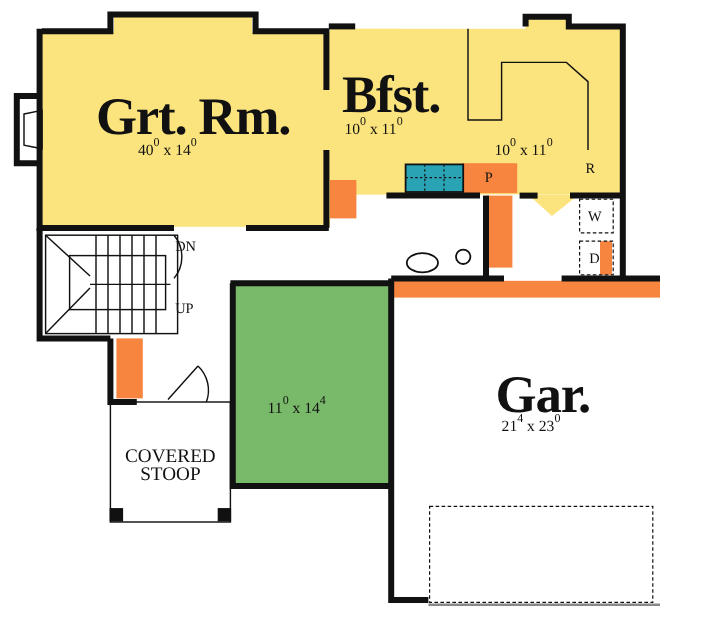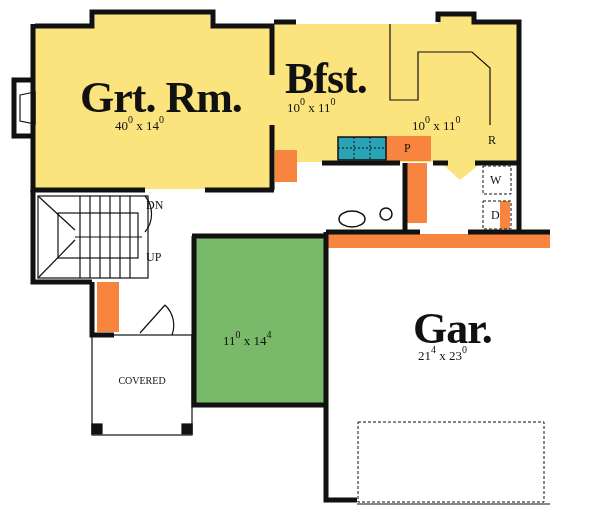--- a/index.html
+++ b/index.html
@@ -3,21 +3,21 @@
 <meta charset="utf-8">
 <style>
   html,body{margin:0;padding:0;background:#ffffff;}
   #plan{position:relative;width:550px;height:524px;overflow:hidden;font-family:Liberation Serif, serif;}
   svg{position:absolute;left:0;top:0;}
   .lbl{position:absolute;color:#111;white-space:nowrap;}
   .big{font-weight:bold;font-size:44px;letter-spacing:-1px;}
   .dim{font-size:13px;}
   .dim sup{font-size:10px;position:relative;top:-2px;}
   .small{font-size:12px;}
-  .cap{font-size:10px;text-align:center;line-height:15px;}
+  .cap{font-size:16px;text-align:center;line-height:15px;}
 </style>
 </head>
 <body>
 
 <div id="plan">
 <svg width="600" height="524" viewBox="0 0 600 524">
 
   <g>
     <rect x="35" y="26" width="240" height="163" fill="#fbe47e"></rect>
     <rect x="95" y="12" width="115" height="16" fill="#fbe47e"></rect>
@@ -113,17 +113,18 @@
 <div class="lbl small" style="left:488px;top:133px">R</div>
 <div class="lbl small" style="left:490px;top:173px">W</div>
 <div class="lbl small" style="left:491px;top:208px">D</div>
 <div class="lbl small" style="left:146px;top:198px">DN</div>
 <div class="lbl small" style="left:146px;top:250px">UP</div>
 
 <div class="lbl dim" style="left:223px;top:331px"><span>11</span><sup>0</sup> <span>x</span> <span>14</span><sup>4</sup></div>
 
 <div class="lbl cap" style="left:100px;top:373px;width:84px">
       <div>COVERED</div>
+      <div>STOOP</div>
     </div>
 
 <div class="lbl big" style="left:413px;top:303px">Gar.</div>
 <div class="lbl dim" style="left:418px;top:346px"><span>21</span><sup>4</sup> <span>x</span> <span>23</span><sup>0</sup></div>
 </div>
 
 </body></html>

